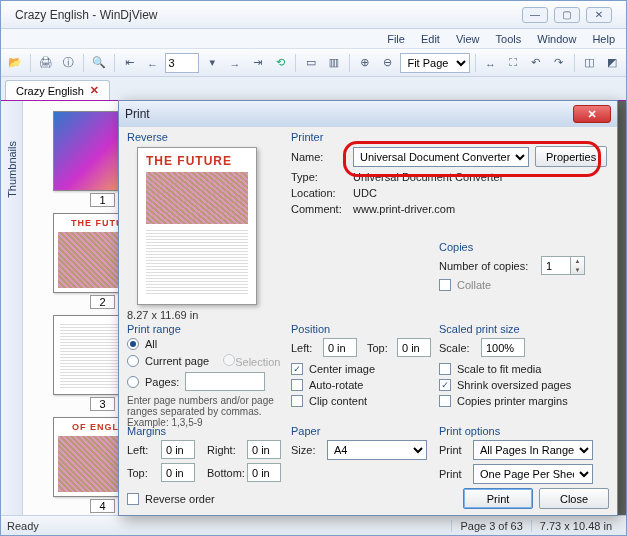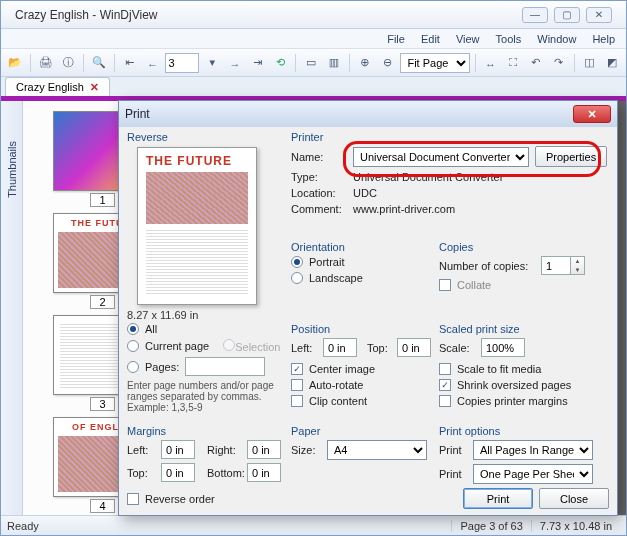--- a/index.html
+++ b/index.html
@@ -13,21 +13,21 @@
 .winbtn { width: 26px; height: 16px; border: 1px solid #a7b9d0; background: #eef3fb; border-radius: 3px; display: flex; align-items: center; justify-content: center; font-size: 10px; color: #4a5b75; }
 
 .menubar { height: 20px; background: #f4f7fb; border-bottom: 1px solid #d9e1ec; display: flex; align-items: center; padding: 0 4px; gap: 2px; justify-content: flex-end; }
 .menubar span { padding: 2px 7px; color: #2b3f66; }
 
 .toolbar { height: 28px; background: linear-gradient(#fbfcfe,#e6edf7); border-bottom: 1px solid #c9d4e3; display: flex; align-items: center; padding: 0 4px; gap: 3px; }
 .tbtn { width: 20px; height: 20px; border: 1px solid transparent; border-radius: 2px; display: flex; align-items: center; justify-content: center; color: #4a5b75; font-size: 11px; }
 .tsep { width: 1px; height: 18px; background: #c9d4e3; margin: 0 2px; }
 .tsel { height: 20px; border: 1px solid #a7b9d0; background: #fff; font-size: 11px; padding: 0 2px; }
 
-.tabstrip { height: 24px; background: #e9eff7; border-bottom: 5px solid #a21caf; display: flex; padding: 0 4px; }
+.tabstrip { height: 24px; background: #e9eff7; border-bottom: 1px solid #a21caf; display: flex; align-items: flex-end; padding: 0 4px; }
 .doctab { background: #fdfdfd; border: 1px solid #b8c6db; border-bottom: none; padding: 3px 10px; border-radius: 3px 3px 0 0; display: flex; align-items: center; gap: 6px; }
 .closex { color: #b33; font-weight: bold; }
 
 .workarea { flex: 1; display: flex; background: #fff; position: relative; overflow: hidden; }
 .sidebar { width: 22px; background: linear-gradient(90deg,#eef3fb,#e2e9f5); border-right: 1px solid #c6d3e6; display: flex; align-items: flex-start; justify-content: center; padding-top: 40px; }
 .sidebar span { writing-mode: vertical-rl; transform: rotate(180deg); color: #2b3f66; font-size: 11px; }
 .thumbpanel { width: 160px; border-right: 1px solid #c6d3e6; background: #fcfcfc; padding: 4px; overflow: hidden; position: relative; }
 .thumbpanel .collapse { position: absolute; right: 4px; top: 4px; font-size: 10px; color: #555; }
 .thumb { width: 100px; margin: 6px auto; text-align: center; }
 .thumb .pg { width: 100px; height: 80px; border: 1px solid #888; background: #fff; box-shadow: 1px 1px 2px rgba(0,0,0,0.2); overflow: hidden; position: relative; }
@@ -217,51 +217,41 @@
       <div class="row">
         <span class="lab">Location:</span>
         <span>UDC</span>
       </div>
       <div class="row">
         <span class="lab">Comment:</span>
         <span>www.print-driver.com</span>
       </div>
     </div>
 
-    <div class="col" style="left:172px; top:114px; width:130px;">
-      <div class="grouplabel">Orientation</div>
-      <div class="row">
-          <span class="rdo on"></span>
-          <span>Portrait</span>
-        </div>
-      <div class="row">
-          <span class="rdo"></span>
-          <span>Landscape</span>
-        </div>
-    </div>
 
     <div class="col" style="left:320px; top:114px; right:8px;">
       <div class="grouplabel">Copies</div>
       <div class="row">
         <span style="width:96px">Number of copies:</span>
         <span class="spin">
             <input class="inp" style="width: 30px;" value="1">
             <span class="sb">
               <div>▲</div>
               <div>▼</div>
             </span>
           </span>
       </div>
       <div class="row">
           <span class="chk"></span>
           <span style="color:#888">Collate</span>
         </div>
     </div>
 
     <div class="col" style="left:8px; top:196px; width:160px;">
+      <div class="grouplabel">Print range</div>
       <div class="row">
           <span class="rdo on"></span>
           <span>All</span>
         </div>
       <div class="row">
           <span class="rdo"></span>
           <span>Current page</span>
         <span style="margin-left:8px"><span class="rdo" style="opacity:.4"></span><span style="color:#aaa">Selection</span></span>
         </div>
       <div class="row">

